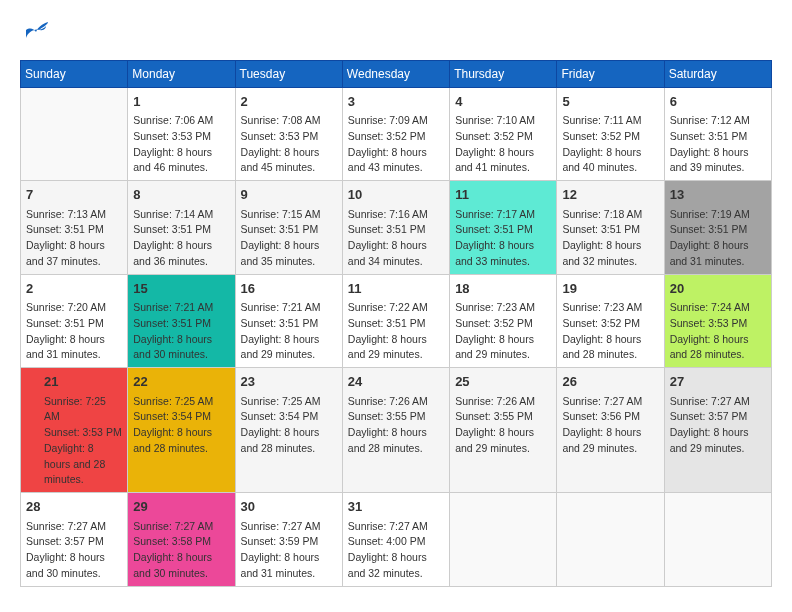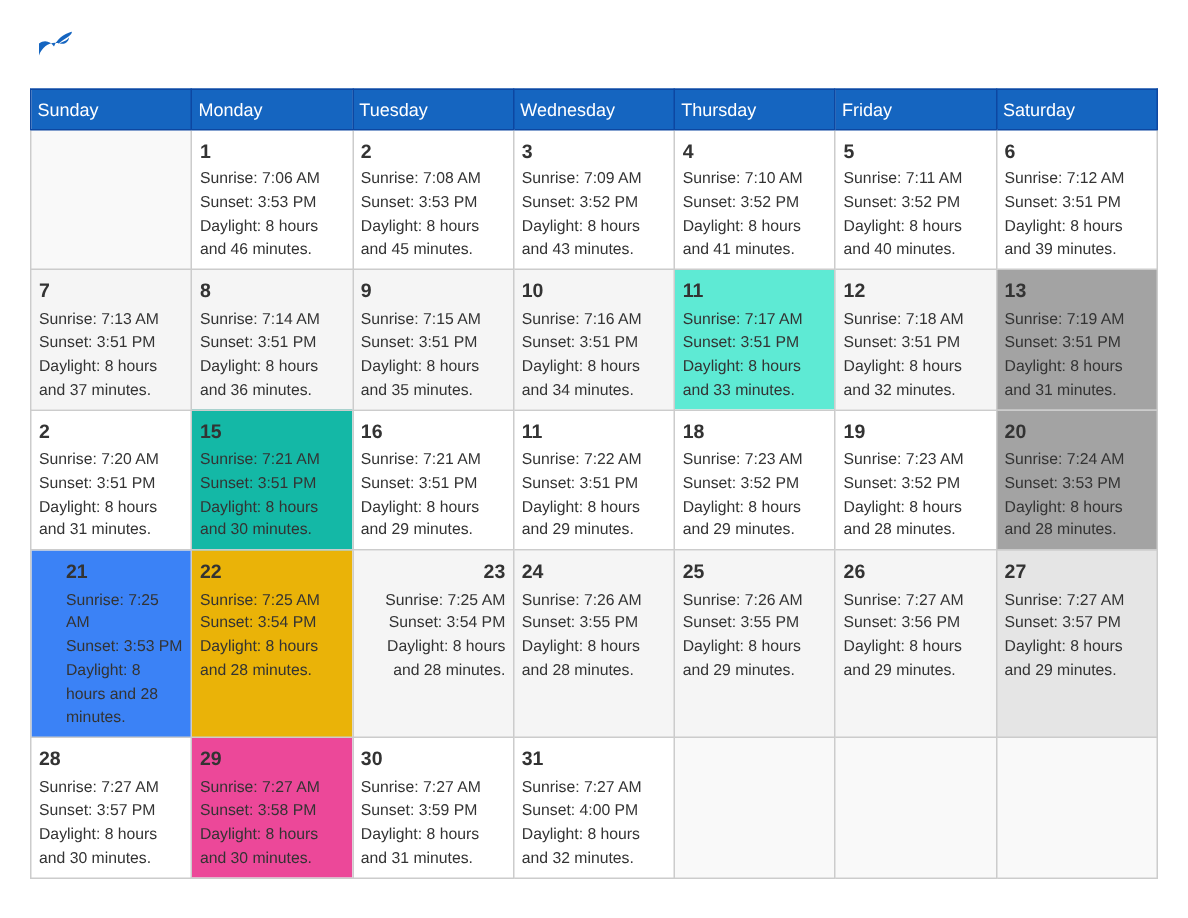--- a/index.html
+++ b/index.html
@@ -188,35 +188,35 @@
           <div class="day-info">Sunrise: 7:22 AM<br>Sunset: 3:51 PM<br>Daylight: 8 hours and 29 minutes.</div>
         </td>
         <td style="background-color: rgb(255, 255, 255);">
           <span class="day-number">18</span>
           <div class="day-info">Sunrise: 7:23 AM<br>Sunset: 3:52 PM<br>Daylight: 8 hours and 29 minutes.</div>
         </td>
         <td style="background-color: rgb(255, 255, 255);">
           <span class="day-number">19</span>
           <div class="day-info">Sunrise: 7:23 AM<br>Sunset: 3:52 PM<br>Daylight: 8 hours and 28 minutes.</div>
         </td>
-        <td style="background-color: #a3a3a3;">
+        <td style="background-color: #bef264;">
           <span class="day-number">20</span>
           <div class="day-info">Sunrise: 7:24 AM<br>Sunset: 3:53 PM<br>Daylight: 8 hours and 28 minutes.</div>
         </td>
       </tr>
       <tr>
-        <td style="background-color: #3b82f6; padding-left: 23px;">
+        <td style="background-color: #ef4444; padding-left: 23px;">
           <span class="day-number">21</span>
           <div class="day-info">Sunrise: 7:25 AM<br>Sunset: 3:53 PM<br>Daylight: 8 hours and 28 minutes.</div>
         </td>
         <td style="background-color: #eab308;">
           <span class="day-number">22</span>
           <div class="day-info">Sunrise: 7:25 AM<br>Sunset: 3:54 PM<br>Daylight: 8 hours and 28 minutes.</div>
         </td>
-        <td style="background-color: rgb(245, 245, 245); text-align: right;">
+        <td style="background-color: rgb(245, 245, 245);">
           <span class="day-number">23</span>
           <div class="day-info">Sunrise: 7:25 AM<br>Sunset: 3:54 PM<br>Daylight: 8 hours and 28 minutes.</div>
         </td>
         <td style="background-color: rgb(245, 245, 245);">
           <span class="day-number">24</span>
           <div class="day-info">Sunrise: 7:26 AM<br>Sunset: 3:55 PM<br>Daylight: 8 hours and 28 minutes.</div>
         </td>
         <td style="background-color: rgb(245, 245, 245);">
           <span class="day-number">25</span>
           <div class="day-info">Sunrise: 7:26 AM<br>Sunset: 3:55 PM<br>Daylight: 8 hours and 29 minutes.</div>

